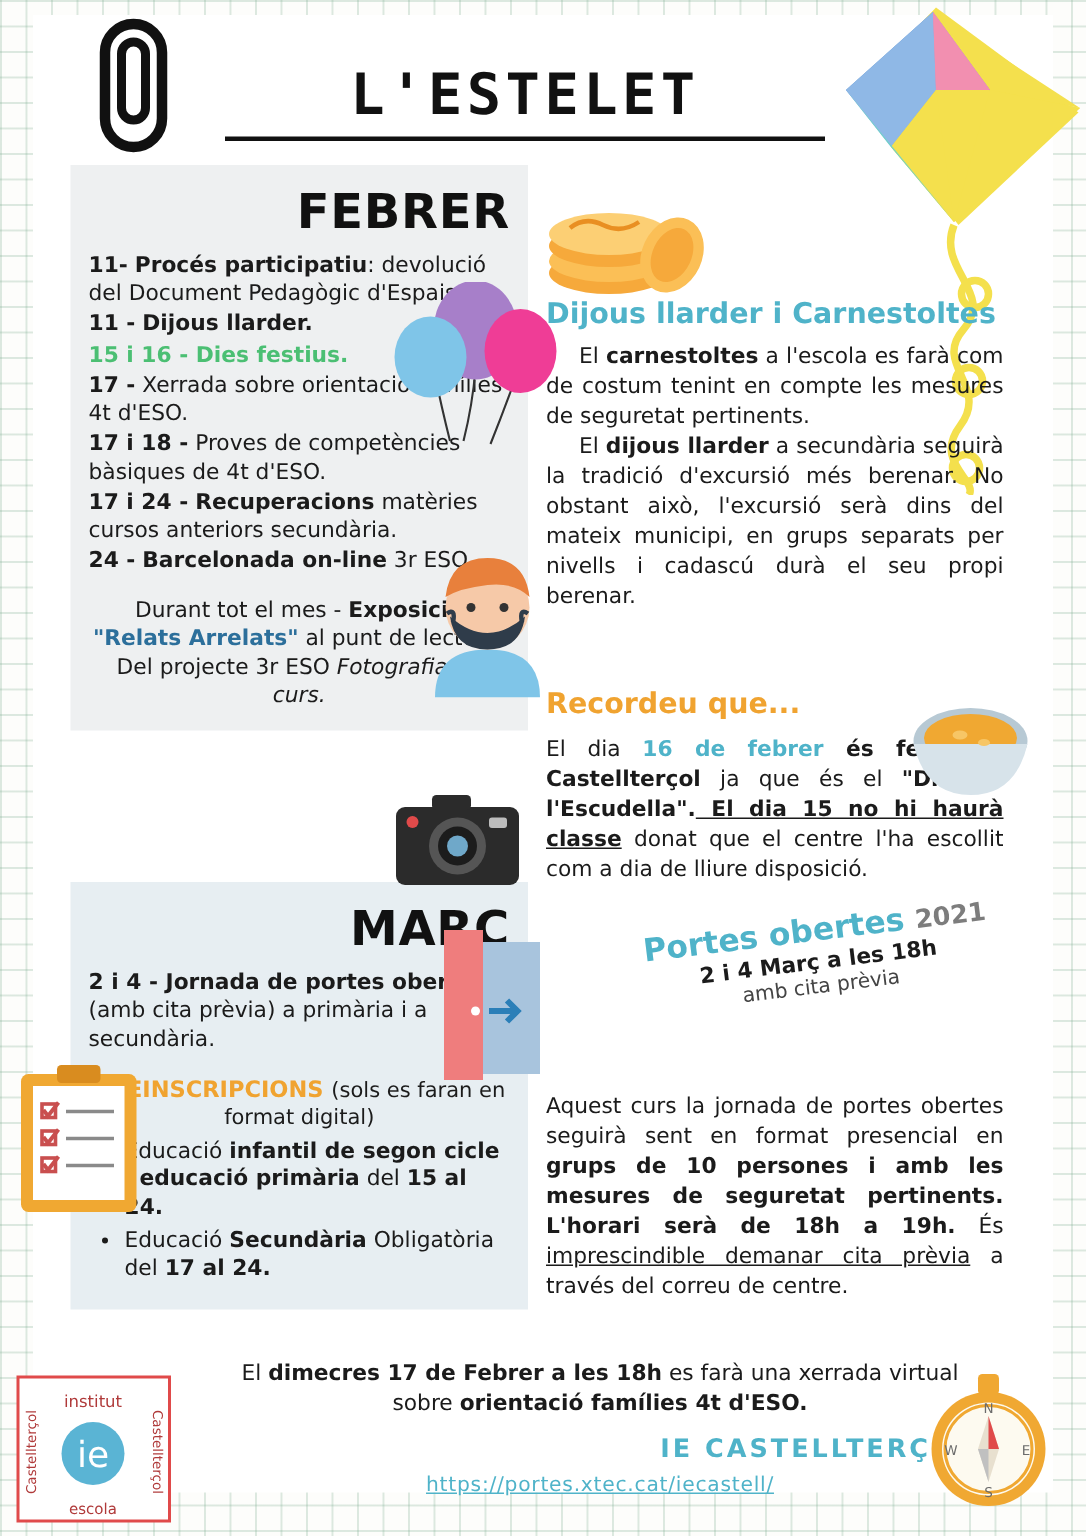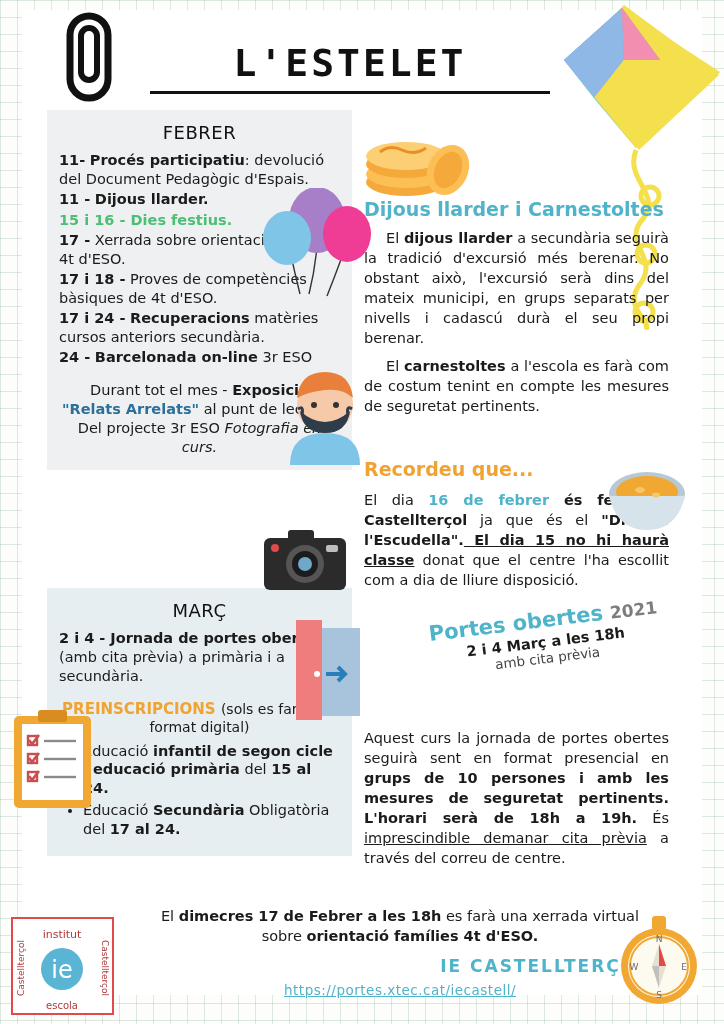--- a/index.html
+++ b/index.html
@@ -63,23 +63,23 @@
   .left-col {
     position: absolute;
     left: 47px;
     top: 110px;
     width: 305px;
     background: #eef0f1;
     padding: 10px 12px 14px 12px;
     box-sizing: border-box;
   }
   .month-title {
-    text-align: center;
-    font-size: 18px;
-    font-weight: normal;
+    text-align: right;
+    font-size: 32px;
+    font-weight: bold;
     color: #111;
     margin: 2px 0 8px 0;
     letter-spacing: 0.5px;
   }
   .feb-list p {
     margin: 0 0 2px 0;
     font-size: 14.5px;
     line-height: 1.28;
     color: #1b1b1b;
   }
@@ -300,25 +300,25 @@
         <span>Educació </span><span class="b">infantil de segon cicle i educació primària</span><span> del </span><span class="b">15 al 24.</span>
       </li>
       <li>
         <span>Educació </span><span class="b">Secundària</span><span> Obligatòria del </span><span class="b">17 al 24.</span>
       </li>
     </ul>
   </div>
 
   <div class="r-head" id="h-dijous">Dijous llarder i Carnestoltes</div>
   <div class="r-text" id="t-dijous">
+    <p class="indent" style="margin:0;">
+      <span>El </span><span class="b">carnestoltes</span><span> a l'escola es farà com de costum tenint en compte les mesures de seguretat pertinents.</span>
+    </p>
     <p class="indent" style="margin:0 0 8px 0;">
       <span>El </span><span class="b">dijous llarder</span><span> a secundària seguirà la tradició d'excursió més berenar. No obstant això, l'excursió serà dins del mateix municipi, en grups separats per nivells i cadascú durà el seu propi berenar.</span>
-    </p>
-    <p class="indent" style="margin:0;">
-      <span>El </span><span class="b">carnestoltes</span><span> a l'escola es farà com de costum tenint en compte les mesures de seguretat pertinents.</span>
     </p>
   </div>
 
   <div class="r-head" id="h-recordeu">Recordeu que...</div>
   <div class="r-text" id="t-recordeu">
     <span>El dia </span><span class="blue">16 de febrer</span><span class="b"> és festiu a </span><span class="b">Castellterçol</span><span> ja que és el </span><span class="b">"Dia de l'Escudella".</span><span class="b u"> El dia 15 no hi haurà classe</span><span> donat que el centre l'ha escollit com a dia de lliure disposició.</span>
   </div>
 
   <div class="stamp">
     <div class="line1"><span>Portes obertes</span> <span class="year">2021</span></div>

